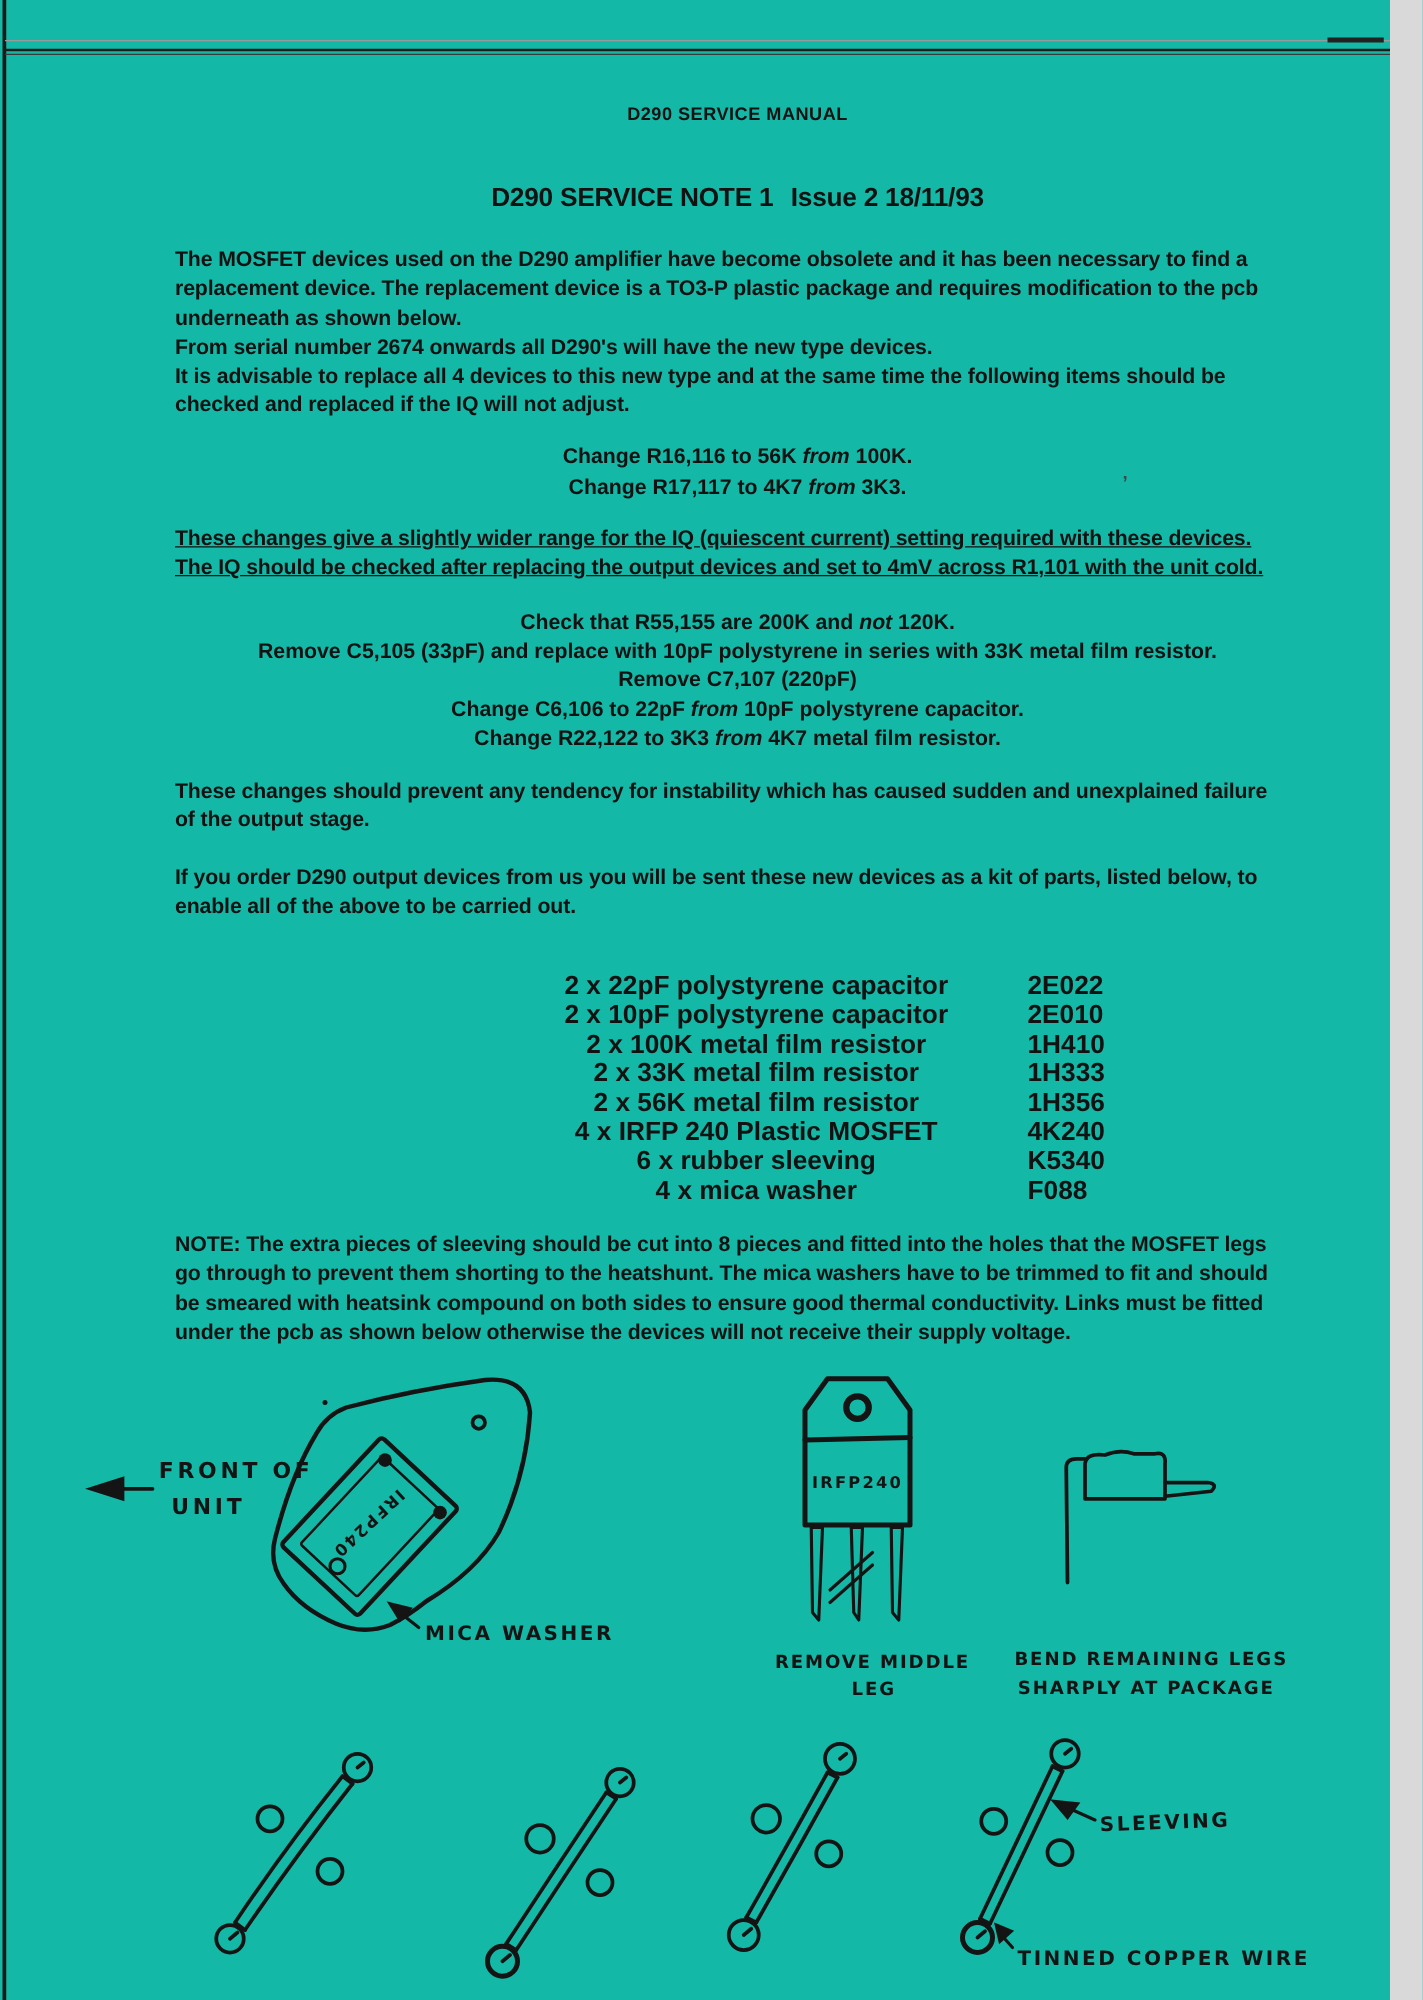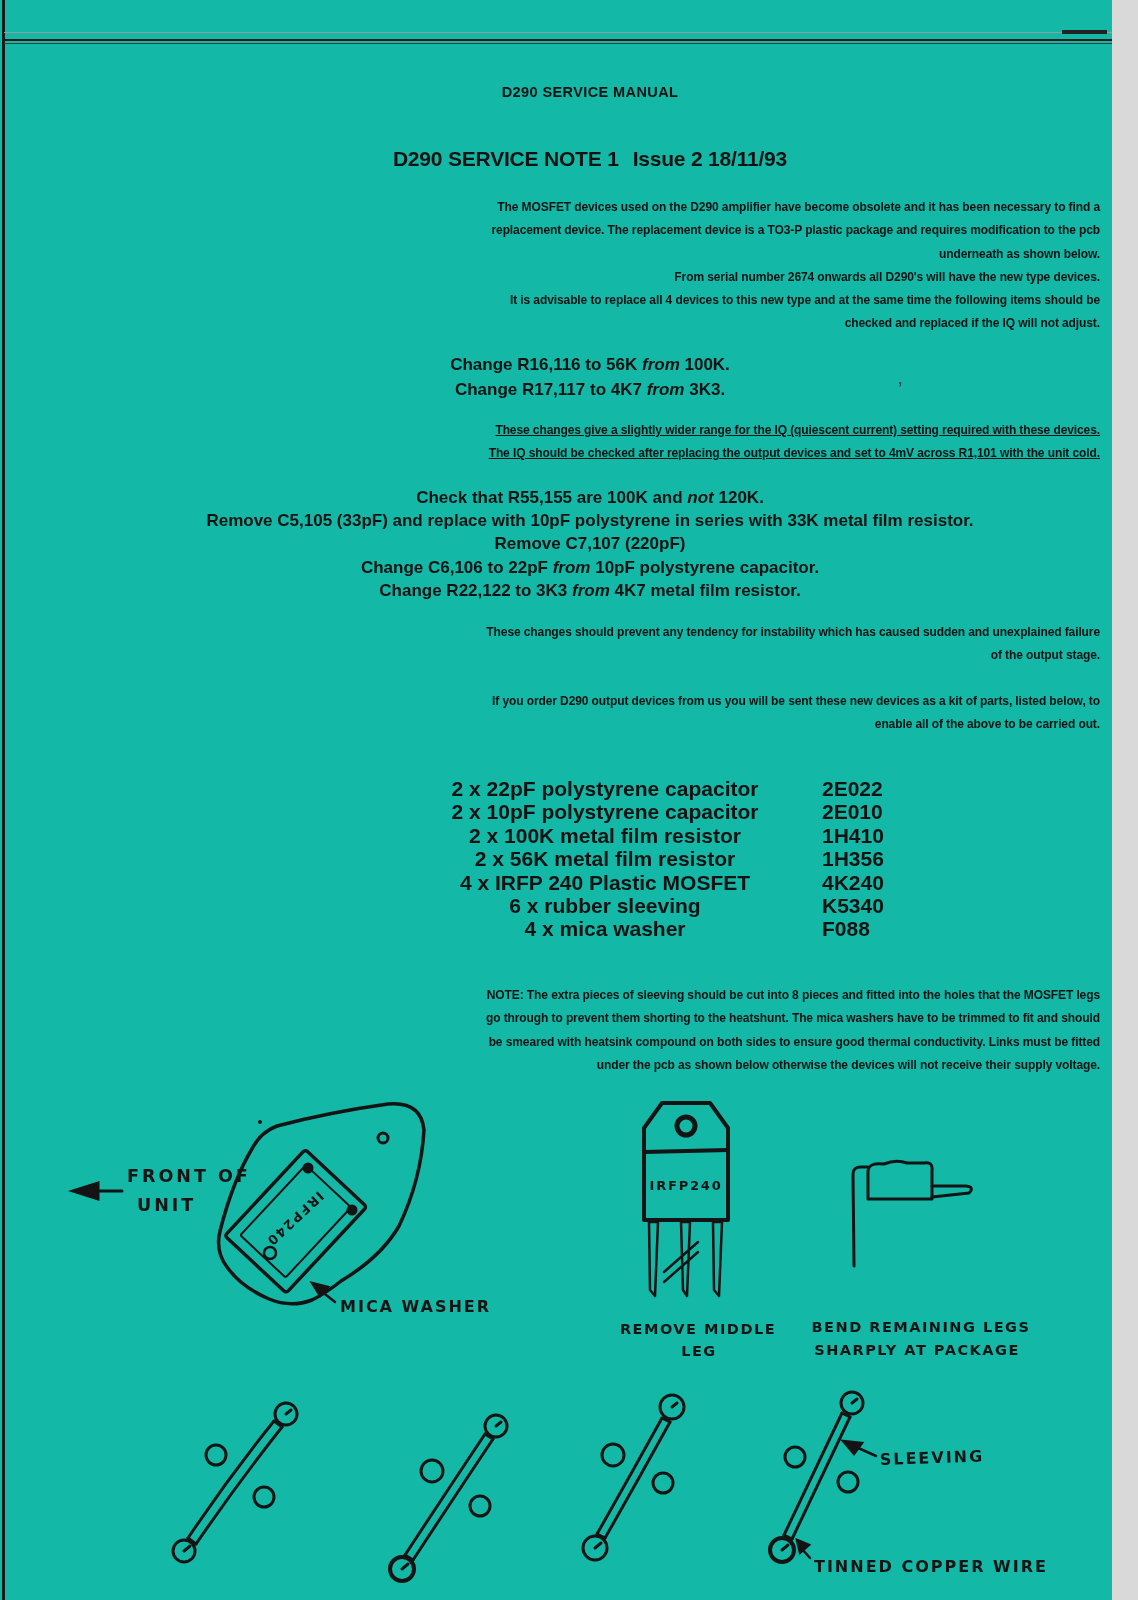--- a/index.html
+++ b/index.html
@@ -9,22 +9,22 @@
   .rule{position:absolute;left:4px;width:1110px;}
   .rule-light{top:32px;height:1px;background:#9a9a9a;}
   .rule-dark{top:39px;height:2px;background:#1c1c1c;}
   .rule-dark2{top:43px;height:1px;background:#3a3a3a;}
   .rule-endcap{position:absolute;left:1062px;top:30px;width:45px;height:4px;background:#222;}
   .hdr{position:absolute;top:84px;left:40px;width:1100px;text-align:center;
        font-size:14.5px;font-weight:700;letter-spacing:.4px;}
   .title{position:absolute;top:147px;left:40px;width:1100px;text-align:center;
          font-size:21px;font-weight:700;letter-spacing:-0.2px;}
   .title .gap{margin-left:14px;}
-  .para{position:absolute;left:140px;width:960px;font-size:12px;font-weight:700;
-        line-height:23.3px;white-space:pre-line;letter-spacing:-0.1px;text-align:right;}
+  .para{position:absolute;left:140px;width:960px;font-size:17px;font-weight:700;
+        line-height:23.3px;white-space:pre-line;letter-spacing:-0.1px;}
   .p1{top:196px;} .p2{top:419px;text-decoration:underline;} .p3{top:621px;} .p4{top:690px;} .pnote{top:984px;}
   .cblock{position:absolute;left:40px;width:1100px;text-align:center;
           font-size:17px;font-weight:700;}
   .changes{top:352px;line-height:25.2px;}
   .checks{top:486px;line-height:23.2px;}
   .cblock i{font-style:italic;}
   .parts{position:absolute;top:777px;left:0;width:1138px;}
   .prow{position:relative;height:23.4px;font-size:21px;font-weight:700;}
   .pdesc{position:absolute;left:355px;width:500px;text-align:center;}
   .pcode{position:absolute;left:822px;}
@@ -64,21 +64,21 @@
     <div><span>Change R16,116 to 56K </span><i>from</i><span> 100K.</span></div>
     <div><span>Change R17,117 to 4K7 </span><i>from</i><span> 3K3.</span></div>
   </div>
 
   <div class="speck">ʼ</div>
 
   <div class="para p2">These changes give a slightly wider range for the IQ (quiescent current) setting required with these devices.
 The IQ should be checked after replacing the output devices and set to 4mV across R1,101 with the unit cold.</div>
 
   <div class="cblock checks">
-    <div><span>Check that R55,155 are 100K and </span><i>not</i><span> 120K.</span></div>
+    <div><span>Check that R55,155 are 200K and </span><i>not</i><span> 120K.</span></div>
     <div>Remove C5,105 (33pF) and replace with 10pF polystyrene in series with 33K metal film resistor.</div>
     <div>Remove C7,107 (220pF)</div>
     <div><span>Change C6,106 to 22pF </span><i>from</i><span> 10pF polystyrene capacitor.</span></div>
     <div><span>Change R22,122 to 3K3 </span><i>from</i><span> 4K7 metal film resistor.</span></div>
   </div>
 
   <div class="para p3">These changes should prevent any tendency for instability which has caused sudden and unexplained failure
 of the output stage.</div>
   <div class="para p4">If you order D290 output devices from us you will be sent these new devices as a kit of parts, listed below, to
 enable all of the above to be carried out.</div>
@@ -88,20 +88,24 @@
         <span class="pdesc">2 x 22pF polystyrene capacitor</span>
         <span class="pcode">2E022</span>
       </div>
     <div class="prow">
         <span class="pdesc">2 x 10pF polystyrene capacitor</span>
         <span class="pcode">2E010</span>
       </div>
     <div class="prow">
         <span class="pdesc">2 x 100K metal film resistor</span>
         <span class="pcode">1H410</span>
+      </div>
+    <div class="prow">
+        <span class="pdesc">2 x 33K metal film resistor</span>
+        <span class="pcode">1H333</span>
       </div>
     <div class="prow">
         <span class="pdesc">2 x 56K metal film resistor</span>
         <span class="pcode">1H356</span>
       </div>
     <div class="prow">
         <span class="pdesc">4 x IRFP 240 Plastic MOSFET</span>
         <span class="pcode">4K240</span>
       </div>
     <div class="prow">

